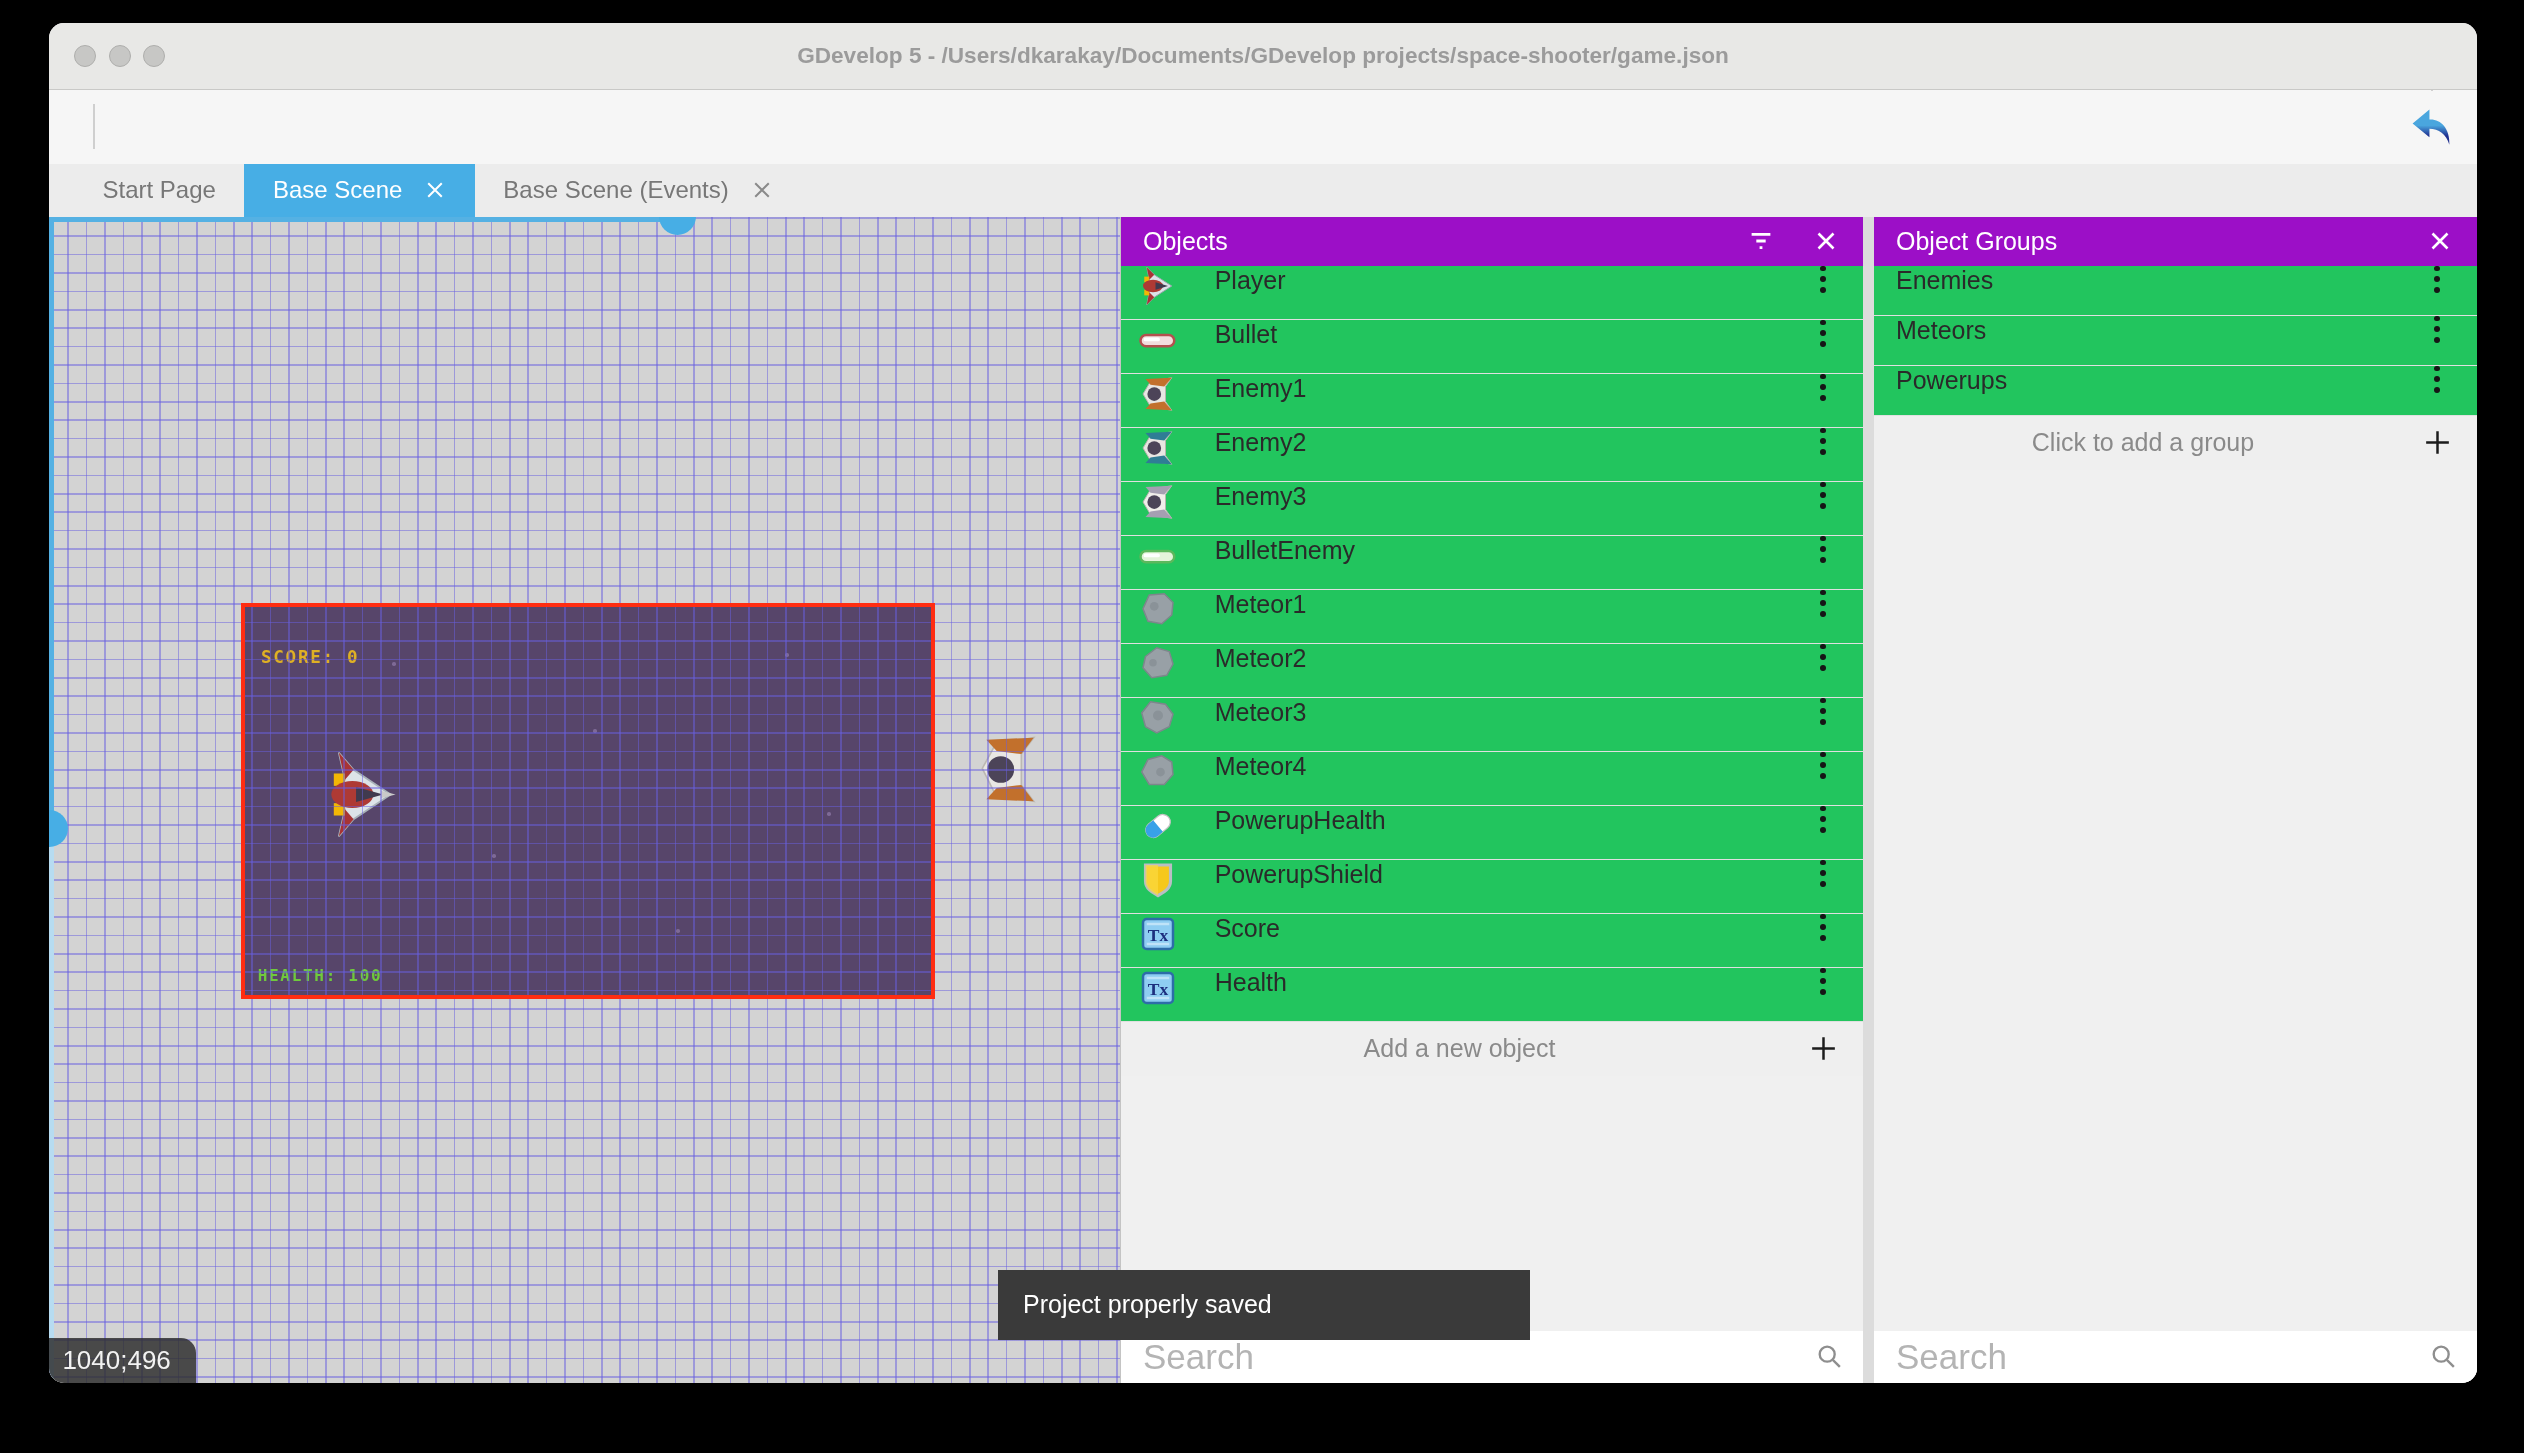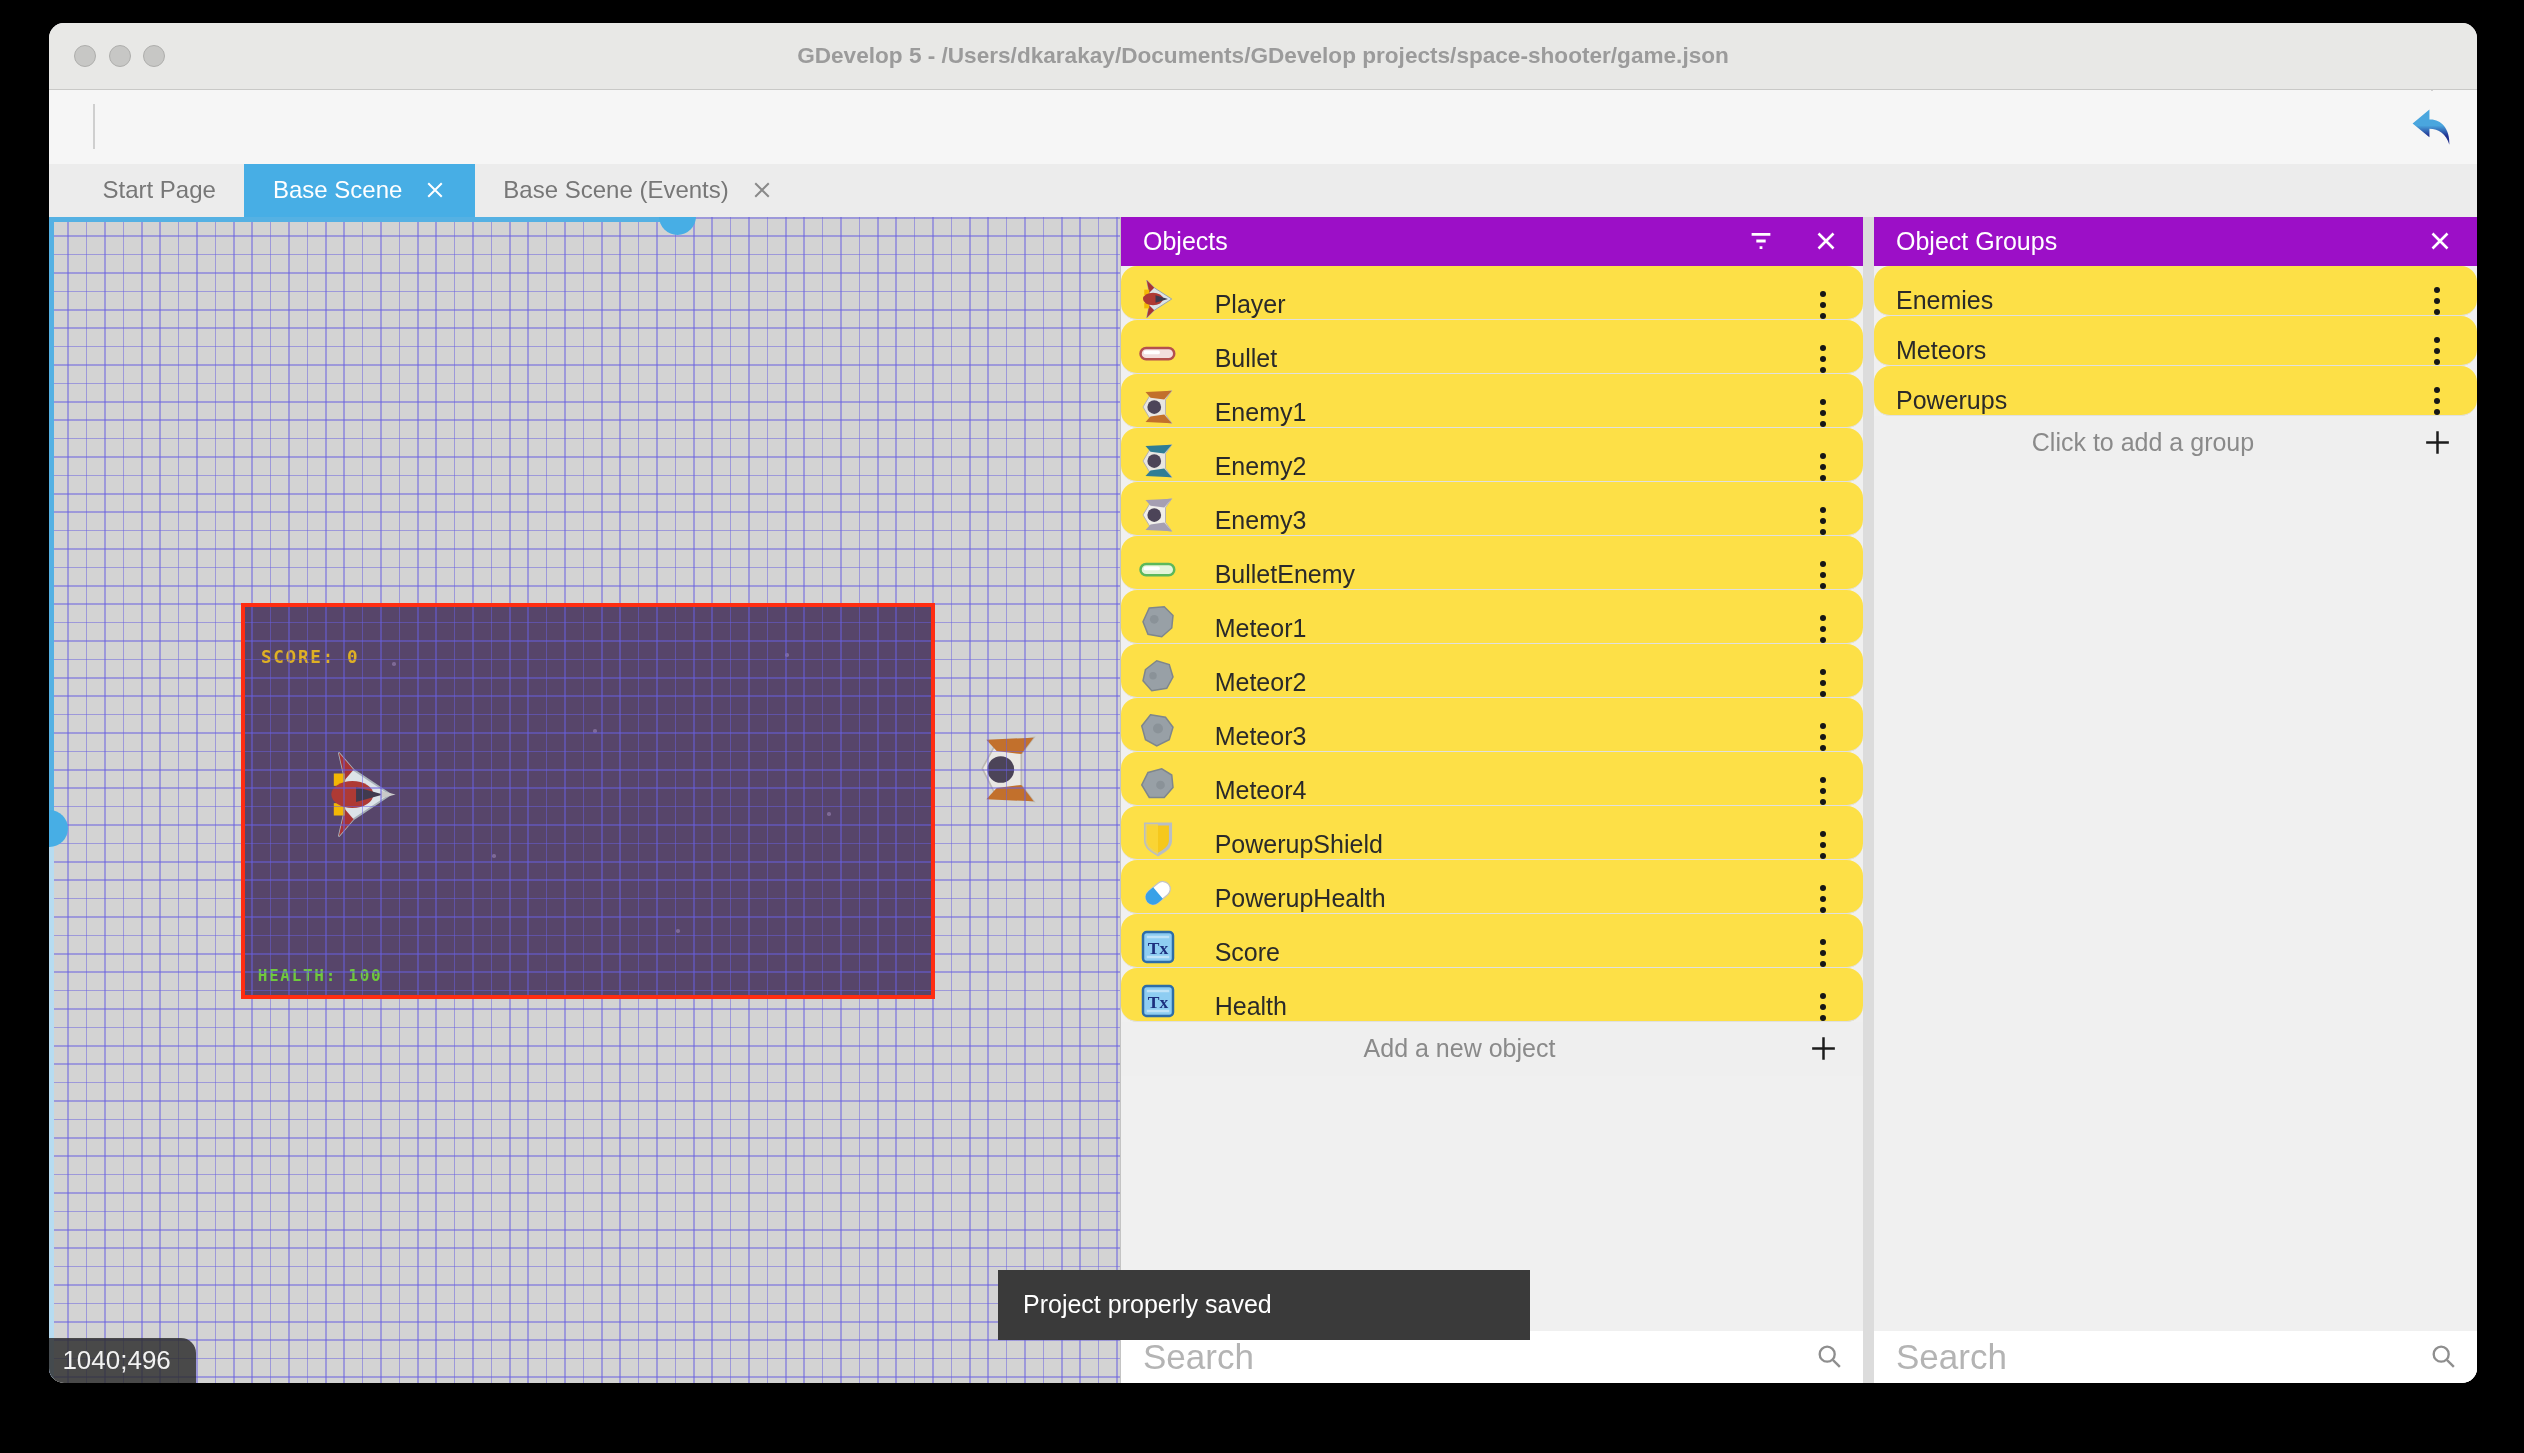--- a/index.html
+++ b/index.html
@@ -50,21 +50,21 @@
 
   
   .panel { display:flex; flex-direction:column; background:#f0f0f0; min-height:0; }
   .objects-panel { width:743px; border-left:0.8px solid #c4c4c4; flex:0 0 auto; }
   .panel-divider { width:11px; background:#dcdcdc; flex:0 0 auto; }
   .groups-panel { flex:1; }
   .panel-header { height:49px; background:#9c0fc7; display:flex; align-items:center; padding:0 22px; gap:35px; flex:0 0 auto; }
   .panel-title { color:#fff; font-size:25px; font-weight:500; flex:1; }
   .hicon { width:30px; height:30px; flex:0 0 auto; }
 
-  .row { height:54px; display:flex; align-items:flex-end; background:#fde047; border-bottom:1.7px solid #e0e0e0; flex:0 0 auto;border-radius:16px; }
+  .row { height:54px; display:flex; align-items:flex-start; background:#22c55e; border-bottom:1.7px solid #e0e0e0; flex:0 0 auto; }
   .grow { height:50px; }
   .thumb { width:40px; height:40px; margin-left:16.7px; flex:0 0 auto; }
   .thumb svg { width:40px; height:40px; }
   .row-label { margin-left:37px; font-size:25px; color:#2a2a2a; flex:1; }
   .grow .row-label { margin-left:22px; }
   .dots { width:50px; display:flex; flex-direction:column; align-items:center; gap:5px; margin-right:15px; flex:0 0 auto; }
   .dots i { width:5.9px; height:5.9px; border-radius:50%; background:#161616; }
   .add-row { height:54px; display:flex; align-items:center; background:#efefef; flex:0 0 auto; }
   .add-label { flex:1; text-align:center; font-size:25px; color:#8a8a8a; }
   .plus { width:50px; margin-right:15px; flex:0 0 auto; }
@@ -438,39 +438,39 @@
         <div class="row-label">Meteor4</div>
         <div class="dots">
             <i></i>
             <i></i>
             <i></i>
           </div>
       </div>
 
       <div class="row">
         <div class="thumb"><svg viewBox="0 0 32 32">
-              <path d="M6 4 h20 v13 c0 6.5 -6.5 9.5 -10 11.5 c-3.5 -2 -10 -5 -10 -11.5 z" fill="#f6c81c" stroke="#b9bec4" stroke-width="2.5"></path>
-              <path d="M6 4 h10 v24.5 c-3.5 -2 -10 -5 -10 -11.5 z" fill="#fcd93e" opacity="0.7"></path>
-            </svg></div>
-        <div class="row-label">PowerupShield</div>
-        <div class="dots">
-            <i></i>
-            <i></i>
-            <i></i>
-          </div>
-      </div>
-
-      <div class="row">
-        <div class="thumb"><svg viewBox="0 0 32 32">
               <g transform="rotate(-40 16 16)">
                 <rect x="5" y="10" width="22" height="12" rx="6" fill="#fff" stroke="#c4c4c4" stroke-width="1"></rect>
                 <path d="M11 10 h-0.2 a6 6 0 0 0 0 12 h5.2 v-12 z" fill="#38a1e8"></path>
               </g>
             </svg></div>
         <div class="row-label">PowerupHealth</div>
+        <div class="dots">
+            <i></i>
+            <i></i>
+            <i></i>
+          </div>
+      </div>
+
+      <div class="row">
+        <div class="thumb"><svg viewBox="0 0 32 32">
+              <path d="M6 4 h20 v13 c0 6.5 -6.5 9.5 -10 11.5 c-3.5 -2 -10 -5 -10 -11.5 z" fill="#f6c81c" stroke="#b9bec4" stroke-width="2.5"></path>
+              <path d="M6 4 h10 v24.5 c-3.5 -2 -10 -5 -10 -11.5 z" fill="#fcd93e" opacity="0.7"></path>
+            </svg></div>
+        <div class="row-label">PowerupShield</div>
         <div class="dots">
             <i></i>
             <i></i>
             <i></i>
           </div>
       </div>
 
       <div class="row">
         <div class="thumb"><svg viewBox="0 0 32 32">
               <rect x="4" y="4" width="24" height="24" rx="3" fill="#8ecdf2" stroke="#2d6da8" stroke-width="2"></rect>

